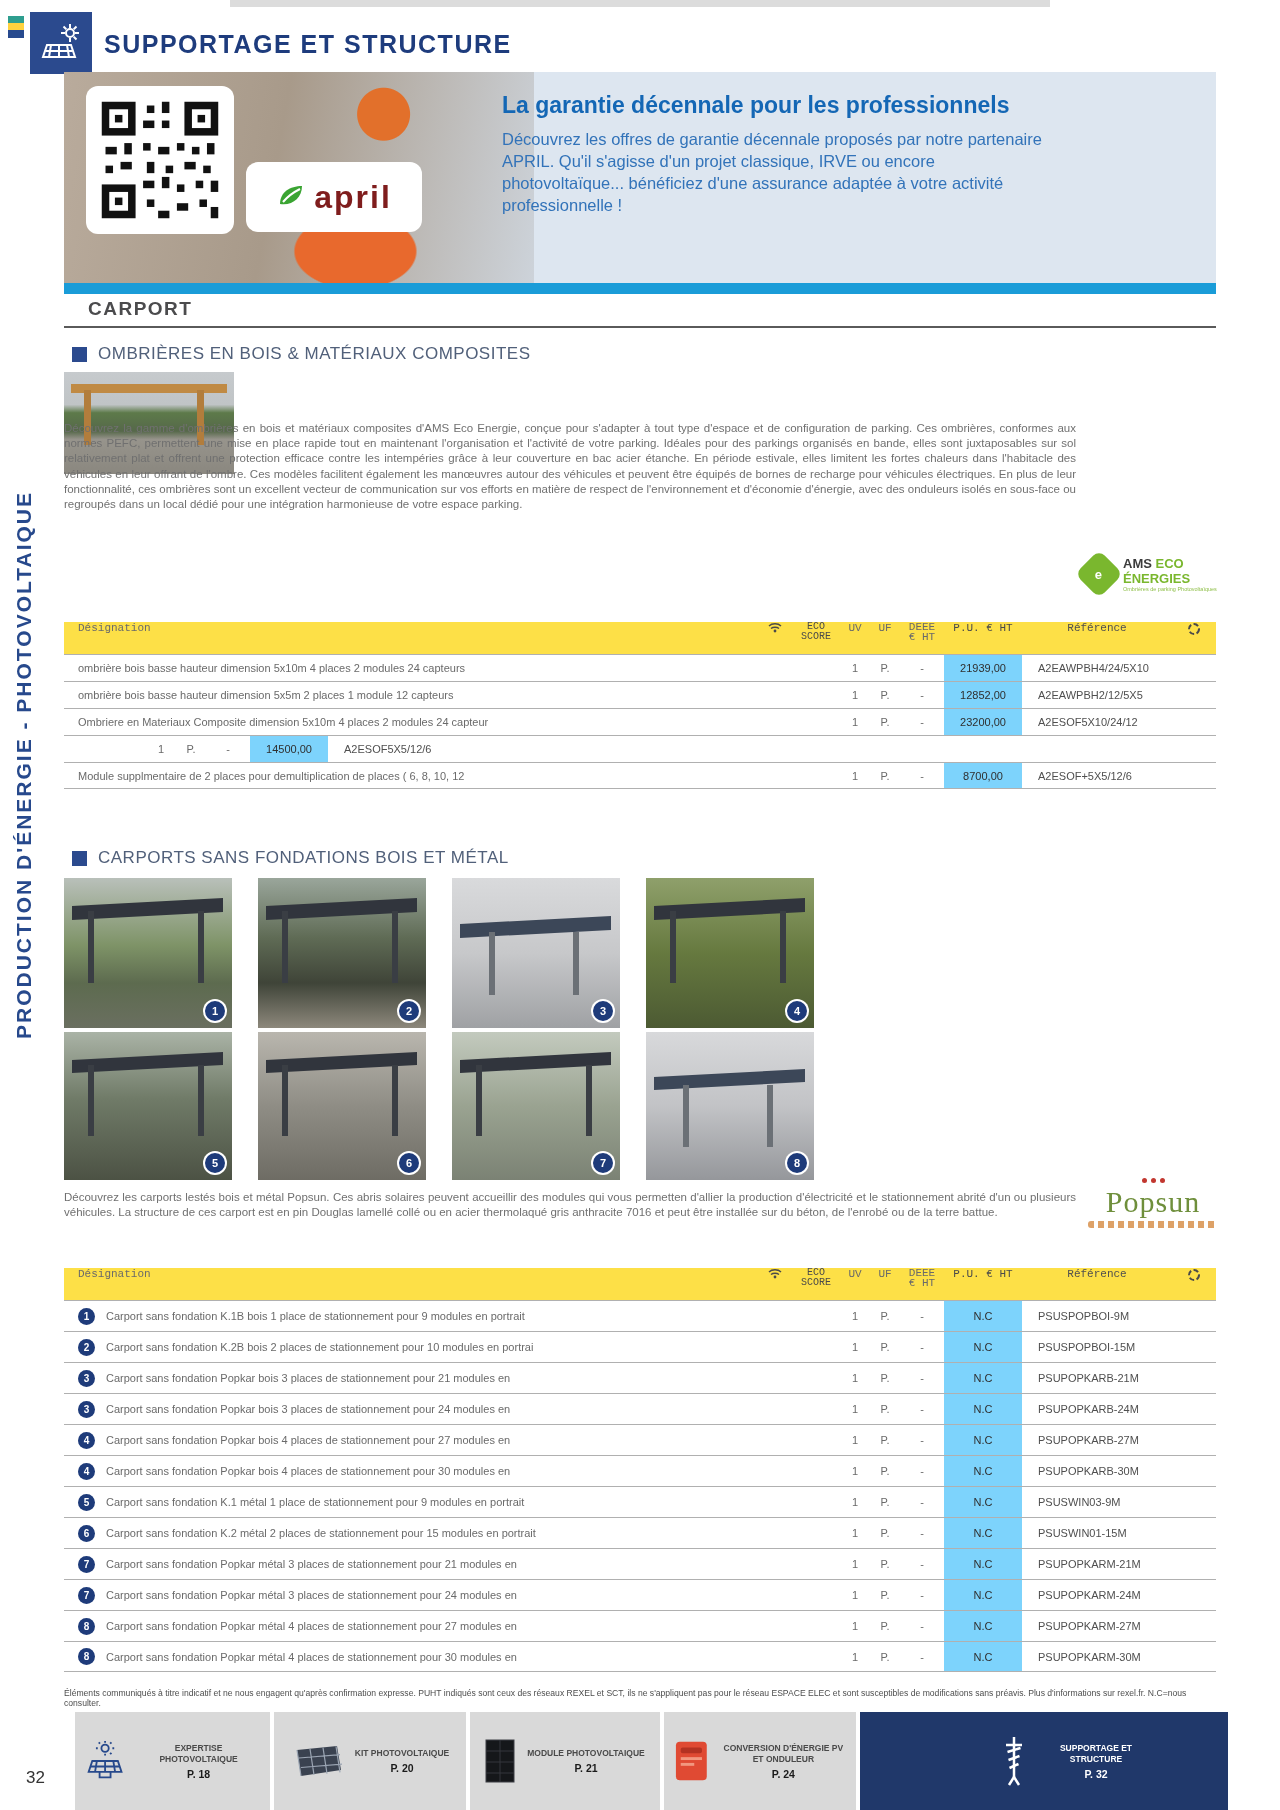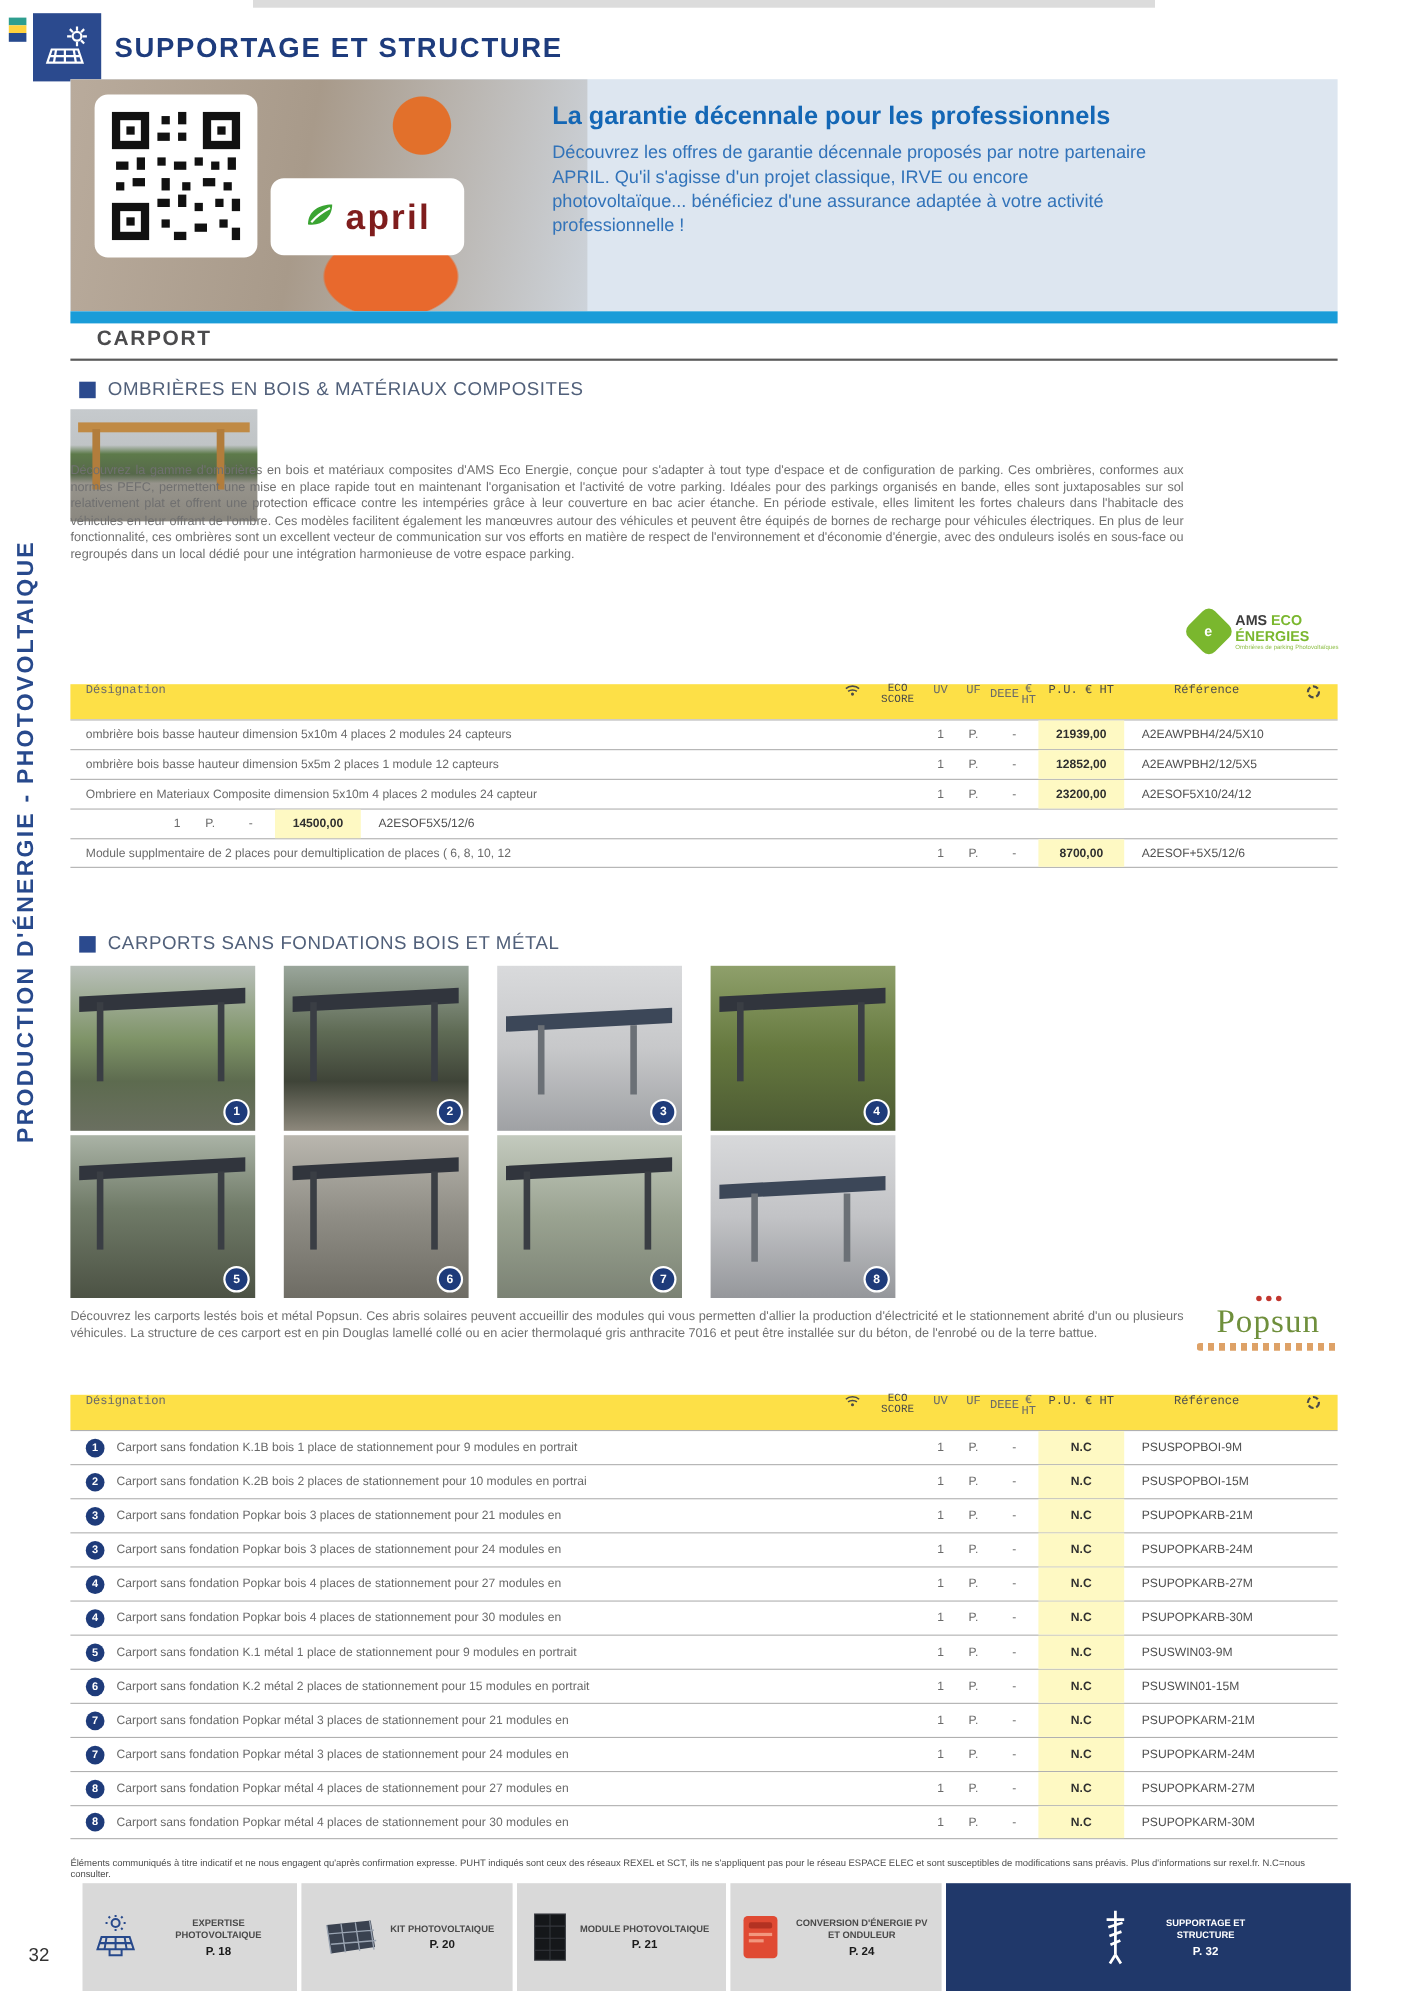--- a/index.html
+++ b/index.html
@@ -63,23 +63,23 @@
   .trow { display:flex; align-items:stretch; border-top:1px solid #b0b0b0; background:#ffffff; }
   .trow:last-child { border-bottom:1px solid #b0b0b0; }
   .t1 .trow { height:27px; }
   .t2 .trow { height:31px; }
   .c-des { flex:1; display:flex; align-items:center; padding-left:14px; font-size:11px; color:#6a6a6a; }
   .c-wifi { width:34px; display:flex; align-items:center; justify-content:center; }
   .c-eco { width:48px; text-align:center; line-height:10px; }
   .c-uv { width:30px; display:flex; align-items:center; justify-content:center; font-size:11px; color:#6a6a6a; }
   .c-uf { width:30px; display:flex; align-items:center; justify-content:center; font-size:11px; color:#6a6a6a; }
   .c-deee { width:44px; display:flex; align-items:center; justify-content:center; font-size:11px; color:#6a6a6a; text-align:center; line-height:10px; }
-  .c-deee.hd { flex-direction:row; }
+  .c-deee.hd { flex-direction:column; }
   .c-pu { width:78px; display:flex; align-items:center; justify-content:center; font-size:11px; }
-  .trow .c-pu { background:#fef9c3; font-weight:bold; color:#2f2f2f; }
+  .trow .c-pu { background:#7dd3fc; font-weight:normal; color:#2f2f2f; }
   .c-ref { width:150px; display:flex; align-items:center; padding-left:16px; font-size:11px; color:#4f4f4f; }
   .thead .c-ref { justify-content:center; padding-left:0; }
   .c-rec { width:44px; display:flex; align-items:center; justify-content:center; }
   .badge { width:17px; height:17px; border-radius:50%; background:#1e3b7a; color:#ffffff; font-size:10px; font-weight:bold; display:flex; align-items:center; justify-content:center; margin-right:11px; flex:0 0 auto; }
 
   
   .tile { width:168px; height:150px; overflow:hidden; }
   .tile .roof { position:absolute; left:5%; right:5%; top:16%; height:9%; background:#31353d; transform:skewY(-3deg); }
   .tile .post { position:absolute; top:22%; bottom:30%; width:6px; background:#3a3e44; }
   .tile .num { position:absolute; right:7px; bottom:7px; width:20px; height:20px; border-radius:50%; background:#1e3b7a; color:#fff; font-size:11px; font-weight:bold; display:flex; align-items:center; justify-content:center; box-shadow:0 0 0 2px #ffffff; }

